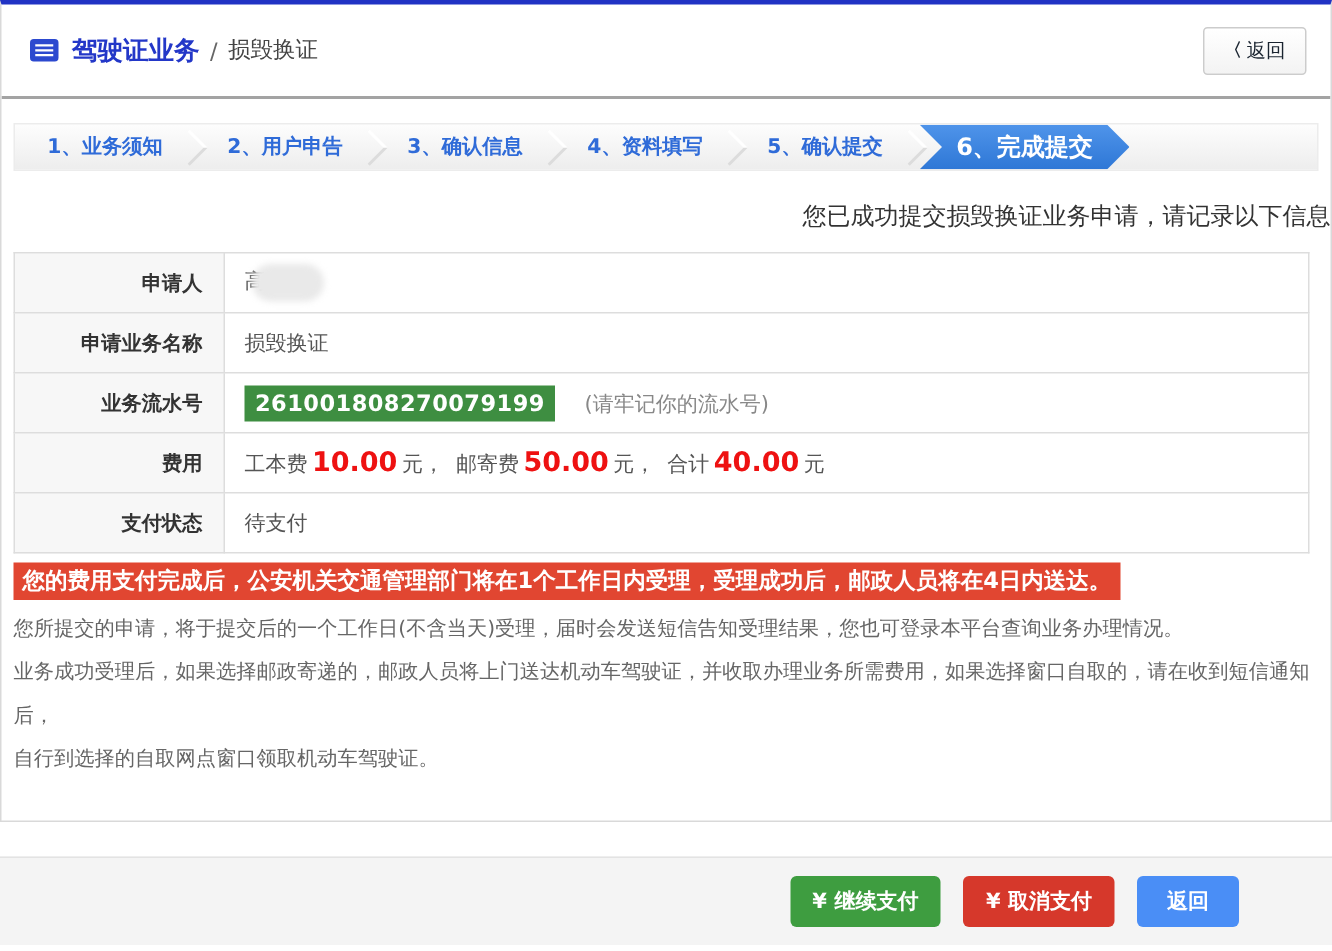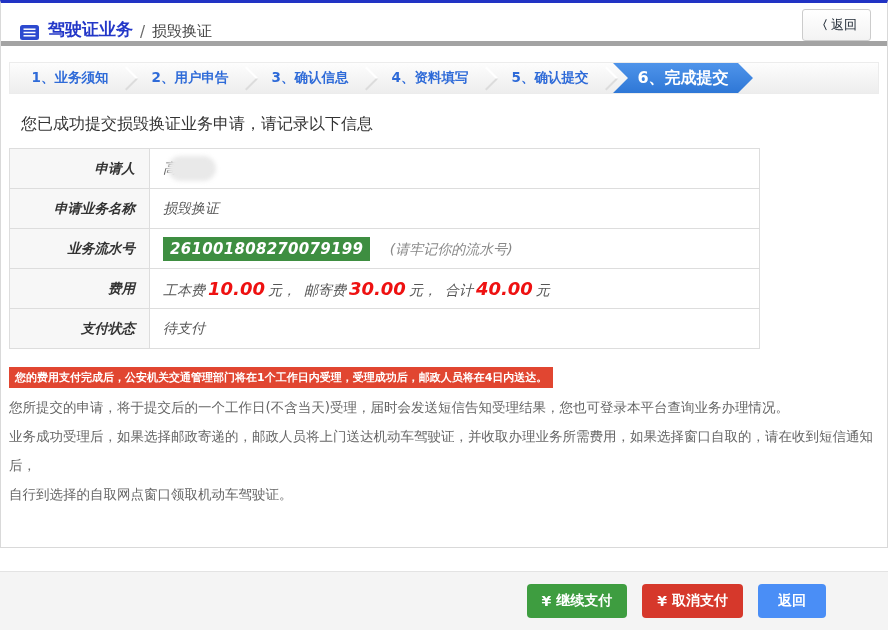--- a/index.html
+++ b/index.html
@@ -16,24 +16,24 @@
     width: 888px;
     height: 548px;
     border: 1px solid #d9d9d9;
     border-top: 3px solid #2133c4;
     background: #fff;
     overflow: hidden;
   }
   
   .header {
     display: flex;
-    align-items: flex-end;
-    height: 43px;
+    align-items: center;
+    height: 63px;
     padding: 0 10px 0 18px;
-    border-bottom: 5px solid #a3a3a3;
+    border-bottom: 2px solid #a3a3a3;
   }
   .header-icon { margin-right: 8px; display: flex; align-items: center; }
   .header-title { color: #2337c8; font-weight: bold; font-size: 17px; }
   .header-sep { color: #666; margin: 0 7px; font-size: 15px; }
   .header-subtitle { color: #444; font-size: 15px; }
   .back-btn {
     margin-left: auto;
     margin-right: 6px;
     border: 1px solid #ccc;
     border-radius: 3px;
@@ -87,23 +87,23 @@
     color: #fff;
     display: flex;
     align-items: center;
     justify-content: center;
     font-weight: bold;
     font-size: 16px;
     clip-path: polygon(0 0, calc(100% - 15px) 0, 100% 50%, calc(100% - 15px) 100%, 0 100%, 15px 50%);
   }
   .steps-filler { flex: 1; }
   
-  .message { margin: 20px 0 13px 20px; font-size: 16px; color: #333; }
-  
-  .details-table { margin: 0 8px; border-collapse: collapse; width: 751px; font-style: italic; }
+  .message { margin: 20px 0 13px 20px; font-size: 16px; color: #333; text-align: right; }
+  
+  .details-table { margin: 0 8px; border-collapse: collapse; width: 864px; }
   .details-table td { border: 1px solid #ddd; height: 40px; }
   .lbl {
     width: 140px;
     background: #f7f7f7;
     text-align: right;
     padding-right: 14px;
     font-weight: bold;
     color: #333;
     font-size: 13.5px;
   }
@@ -126,25 +126,25 @@
     padding: 3px 7px;
     font-size: 15px;
     letter-spacing: .3px;
   }
   .serial-note { color: #888; margin-left: 15px; }
   .fee-amount { color: #ee1111; font-weight: bold; font-size: 18px; margin: 0 3px; }
   .fee-sep { margin-right: 8px; }
   
   .warning {
     display: inline-block;
-    margin: 18px 0 0 8px;
+    margin: 6px 0 0 8px;
     background: #e14631;
     color: #fff;
     font-weight: bold;
-    font-size: 11px;
+    font-size: 15px;
     padding: 3px 6px;
   }
   
   .paras { margin: 5px 8px 0; color: #666; font-size: 13.5px; }
   .para { line-height: 29px; }
   
   .footer-bar {
     margin-top: 23px;
     height: 59px;
     background: #f4f4f4;
@@ -222,21 +222,21 @@
     <tr>
       <td class="lbl">业务流水号</td>
       <td class="val">
         <span class="serial-badge">261001808270079199</span>
         <span class="serial-note">(请牢记你的流水号)</span>
       </td>
     </tr>
     <tr>
       <td class="lbl">费用</td>
       <td class="val">
-        <span>工本费</span><span class="fee-amount">10.00</span><span>元</span><span class="fee-sep">，</span><span>邮寄费</span><span class="fee-amount">30.00</span><span>元</span><span class="fee-sep">，</span><span>合计</span><span class="fee-amount">40.00</span><span>元</span>
+        <span>工本费</span><span class="fee-amount">10.00</span><span>元</span><span class="fee-sep">，</span><span>邮寄费</span><span class="fee-amount">50.00</span><span>元</span><span class="fee-sep">，</span><span>合计</span><span class="fee-amount">40.00</span><span>元</span>
       </td>
     </tr>
     <tr>
       <td class="lbl">支付状态</td>
       <td class="val">待支付</td>
     </tr>
   </tbody>
     </table>
 
   <div>

